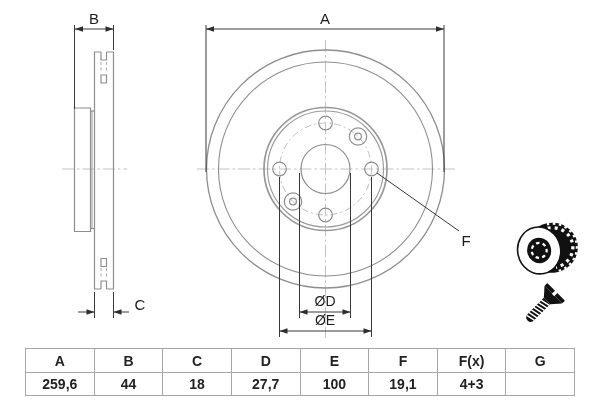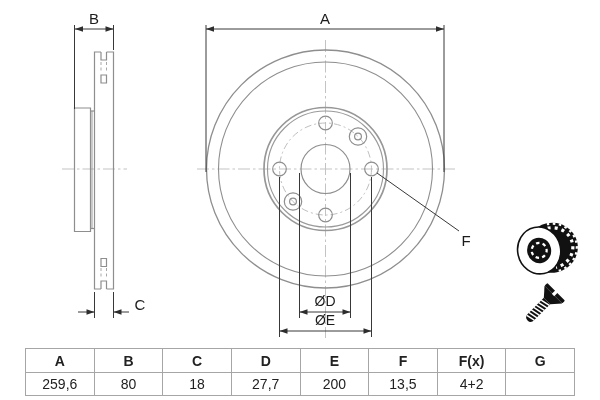--- a/index.html
+++ b/index.html
@@ -17,21 +17,21 @@
   .spec-table{
     position:absolute;left:25px;top:348px;width:550px;
     border-collapse:collapse;table-layout:fixed;
     font-size:14px;color:#222;background:#fff;
   }
   .spec-table th,.spec-table td{
     border:1px solid #a6a6a6;text-align:center;vertical-align:middle;
     padding:0;overflow:hidden;white-space:nowrap;
   }
   .spec-table th{height:23px;font-weight:bold;}
-  .spec-table td{height:22px;font-weight:normal;}
+  .spec-table td{height:22px;font-weight:bold;}
 </style>
 </head>
 <body>
 
 <div class="stage">
 
   <svg width="600" height="345" viewBox="0 0 600 345">
 
     <g stroke="#c3c3c3" stroke-width="1" fill="none" stroke-dasharray="12 3 2.5 3">
       <line x1="62" y1="169" x2="127" y2="169"></line>
@@ -158,24 +158,24 @@
         <th>B</th>
         <th>C</th>
         <th>D</th>
         <th>E</th>
         <th>F</th>
         <th>F(x)</th>
         <th>G</th>
       </tr>
       <tr>
         <td>259,6</td>
-        <td>80</td>
+        <td>44</td>
         <td>18</td>
         <td>27,7</td>
-        <td>200</td>
-        <td>13,5</td>
-        <td>4+2</td>
+        <td>100</td>
+        <td>19,1</td>
+        <td>4+3</td>
         <td></td>
       </tr>
     </tbody>
   </table>
 
 </div>
 
 </body></html>

